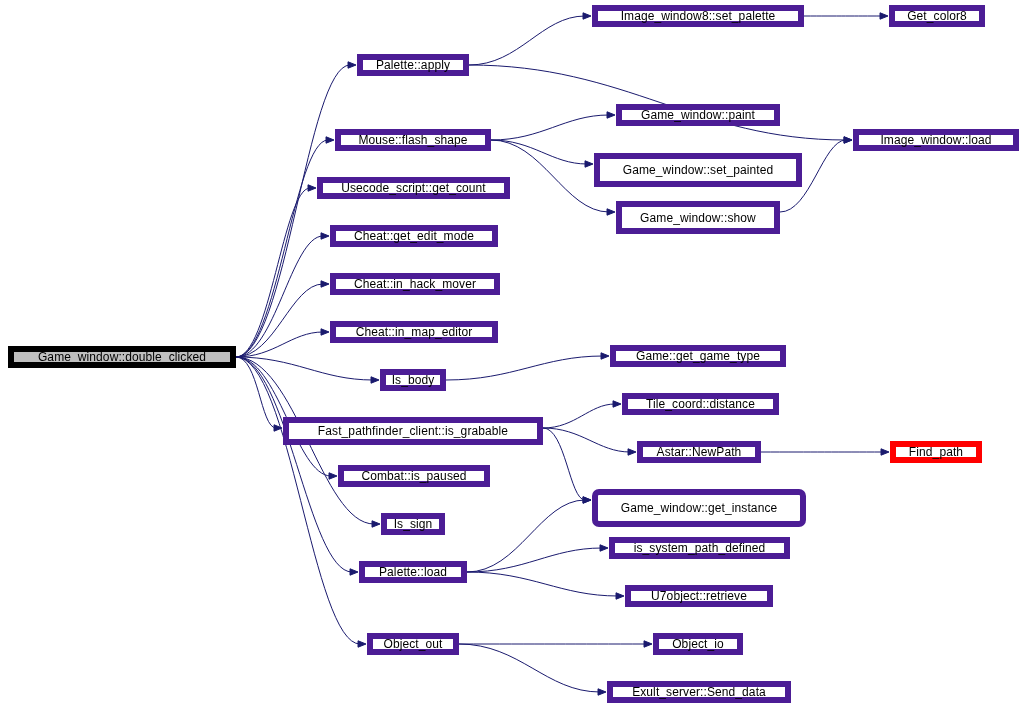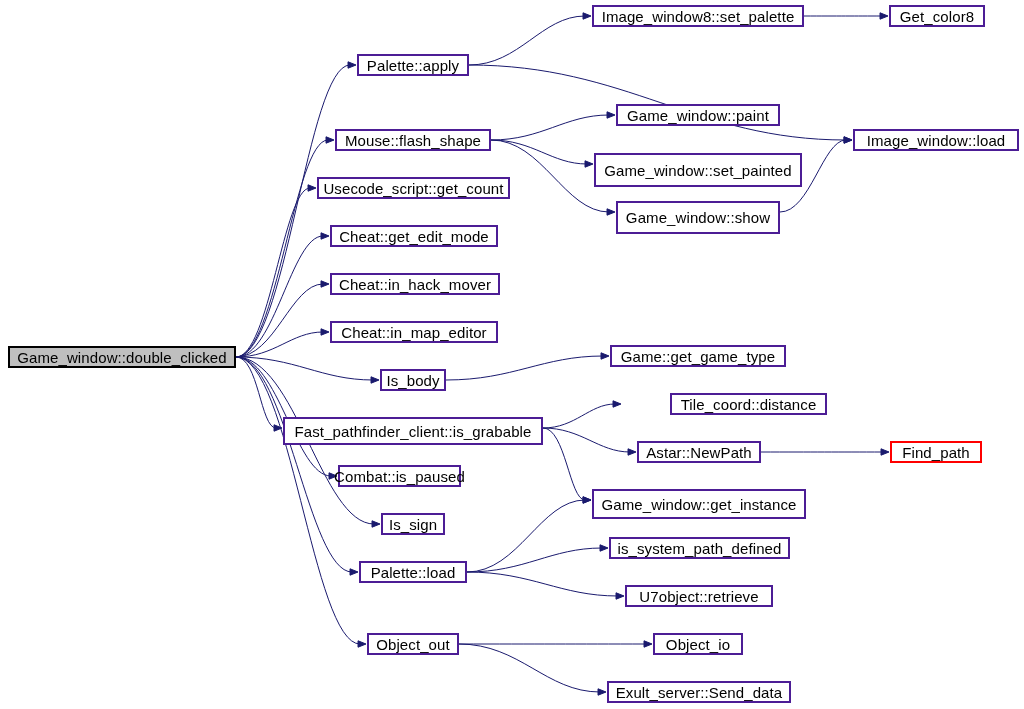--- a/index.html
+++ b/index.html
@@ -11,24 +11,24 @@
     position: relative;
     width: 1024px;
     height: 709px;
     background: #ffffff;
     font-family: "Liberation Sans", sans-serif;
     overflow: hidden;
   }
   .node {
     position: absolute;
     box-sizing: border-box;
-    border: 2px solid #4c1d95;
+    border: 6px solid #4c1d95;
     background: #ffffff;
     color: #000000;
-    font-size: 15px;
+    font-size: 12px;
     line-height: 1;
     display: flex;
     align-items: center;
     justify-content: center;
     white-space: nowrap;
     letter-spacing: 0.1px;
   }
   .node.root {
     background: #bfbfbf;
     border-color: #000000;
@@ -132,26 +132,26 @@
       <div class="node" style="left: 616px; top: 104px; width: 164px; height: 22px;">Game_window::paint</div>
       <div class="node" style="left: 594px; top: 153px; width: 208px; height: 34px;">Game_window::set_painted</div>
       <div class="node" style="left: 616px; top: 201px; width: 164px; height: 33px;">Game_window::show</div>
       <div class="node" style="left: 317px; top: 177px; width: 193px; height: 22px;">Usecode_script::get_count</div>
       <div class="node" style="left: 330px; top: 225px; width: 168px; height: 22px;">Cheat::get_edit_mode</div>
       <div class="node" style="left: 330px; top: 273px; width: 170px; height: 22px;">Cheat::in_hack_mover</div>
       <div class="node" style="left: 330px; top: 321px; width: 168px; height: 22px;">Cheat::in_map_editor</div>
       <div class="node" style="left: 380px; top: 369px; width: 66px; height: 22px;">Is_body</div>
       <div class="node" style="left: 610px; top: 345px; width: 176px; height: 22px;">Game::get_game_type</div>
       <div class="node" style="left: 283px; top: 417px; width: 260px; height: 28px;">Fast_pathfinder_client::is_grabable</div>
-      <div class="node" style="left: 622px; top: 393px; width: 157px; height: 22px; margin-left: 48px;">Tile_coord::distance</div>
+      <div class="node" style="left: 622px; top: 393px; width: 157px; height: 22px;">Tile_coord::distance</div>
       <div class="node" style="left: 637px; top: 441px; width: 124px; height: 22px;">Astar::NewPath</div>
       <div class="node highlight" style="left: 890px; top: 441px; width: 92px; height: 22px;">Find_path</div>
-      <div class="node" style="left: 338px; top: 465px; width: 123px; height: 22px;">Combat::is_paused</div>
+      <div class="node" style="left: 338px; top: 465px; width: 152px; height: 22px;">Combat::is_paused</div>
       <div class="node" style="left: 381px; top: 513px; width: 64px; height: 22px;">Is_sign</div>
-      <div class="node" style="left: 592px; top: 489px; width: 214px; height: 30px;">Game_window::get_instance</div>
+      <div class="node" style="left: 592px; top: 489px; width: 214px; height: 38px; border-radius: 7px;">Game_window::get_instance</div>
       <div class="node" style="left: 359px; top: 561px; width: 108px; height: 22px;">Palette::load</div>
       <div class="node" style="left: 609px; top: 537px; width: 181px; height: 22px;">is_system_path_defined</div>
       <div class="node" style="left: 625px; top: 585px; width: 148px; height: 22px;">U7object::retrieve</div>
       <div class="node" style="left: 367px; top: 633px; width: 92px; height: 22px;">Object_out</div>
       <div class="node" style="left: 653px; top: 633px; width: 90px; height: 22px;">Object_io</div>
       <div class="node" style="left: 607px; top: 681px; width: 184px; height: 22px;">Exult_server::Send_data</div>
     </div>
 </div>
 
 </body></html>

